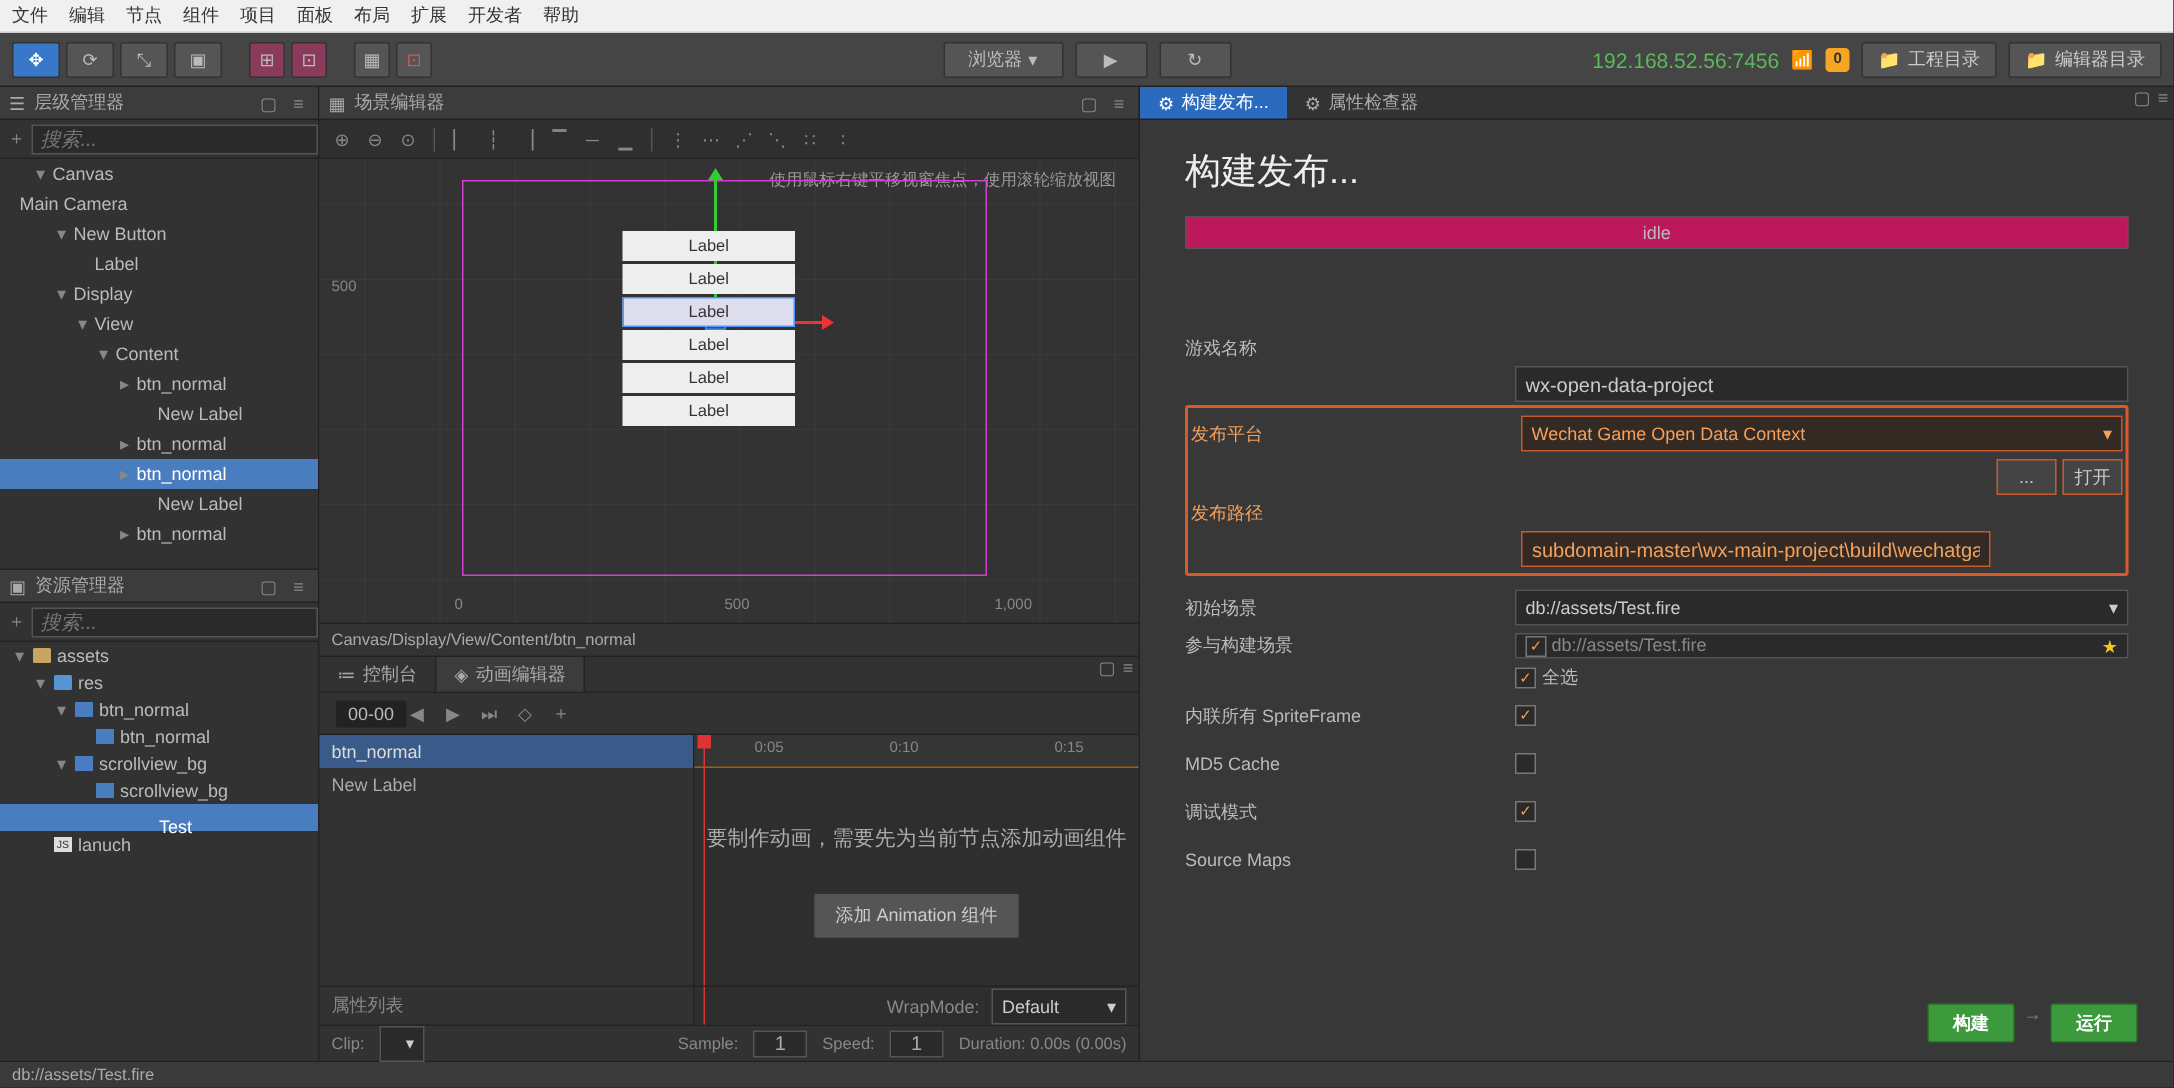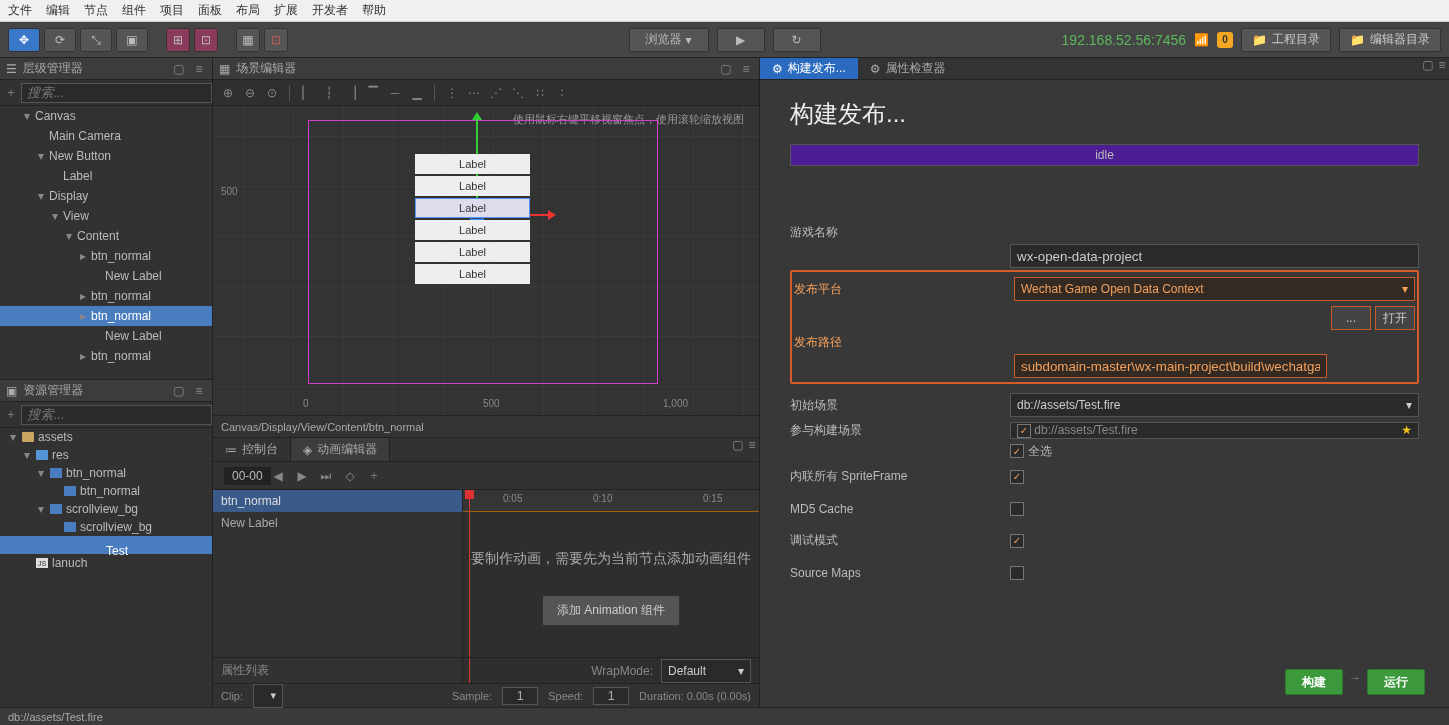--- a/index.html
+++ b/index.html
@@ -91,21 +91,21 @@
   .tl-footer { height:24px; display:flex; align-items:center; padding:0 8px; gap:10px; border-top:1px solid #222; color:#888; font-size:11px;}
   .num-input { width:36px; height:18px; background:#2a2a2a; border:1px solid #555; color:#aaa; text-align:center;}
   
   
   .right-col { width:690px; display:flex; flex-direction:column; background:#383838; border-left:1px solid #222;}
   .right-tabs { height:22px; display:flex; border-bottom:1px solid #222; background:#333;}
   .rtab { padding:0 12px; display:flex; align-items:center; gap:5px; color:#aaa; }
   .rtab.active { background:#2b6bbf; color:#fff;}
   .build-body { flex:1; padding:18px 30px; overflow:auto; position:relative;}
   .build-title { font-size:24px; color:#eee; margin-bottom:14px;}
-  .status-bar { height:22px; background:#4c1d95; border:1px solid #555; display:flex;align-items:center;justify-content:center; margin-bottom:30px;}
+  .status-bar { height:22px; background:#be185d; border:1px solid #555; display:flex;align-items:center;justify-content:center; margin-bottom:30px;}
   .form-row { display:flex; align-items:center; min-height:30px; margin-bottom:2px;}
   .form-label { width:220px; color:#bbb;}
   .form-label.hl { color:#f5a05b;}
   .form-field { flex:1; display:flex; gap:4px;}
   .text-input { flex:1; height:24px; background:#2a2a2a; border:1px solid #555; padding:0 6px; color:#ccc;margin-top:48px;}
   .text-input.hl { border:1px solid #c85a2a; color:#f5a05b; background:#332a24;}
   .select-input { flex:1; height:24px; background:#2a2a2a; border:1px solid #555; padding:0 6px; display:flex; align-items:center; justify-content:space-between; color:#ccc;}
   .select-input.hl { border:1px solid #c85a2a; color:#f5a05b; background:#332a24;}
   .small-btn { width:40px; height:24px; background:#444; border:1px solid #555; display:flex;align-items:center;justify-content:center; color:#ccc;}
   .small-btn.hl { border-color:#c85a2a;}
@@ -188,21 +188,21 @@
         <input class="search-input" placeholder="搜索..." style="">
         <span class="small-icon-btn">🔍</span>
         <span class="small-icon-btn">↙</span>
         <span class="small-icon-btn">↻</span>
       </div>
       <div class="tree" id="hierarchy-tree">
           <div class="tree-item" style="padding-left: 22px;">
             <span class="caret">▾</span>
             <span>Canvas</span>
           </div>
-          <div class="tree-item" style="padding-left: 36px;">
+          <div class="tree-item" style="">
             <span class="caret"></span>
             <span>Main Camera</span>
           </div>
           <div class="tree-item" style="padding-left: 36px;">
             <span class="caret">▾</span>
             <span>New Button</span>
           </div>
           <div class="tree-item" style="padding-left: 50px;">
             <span class="caret"></span>
             <span>Label</span>

